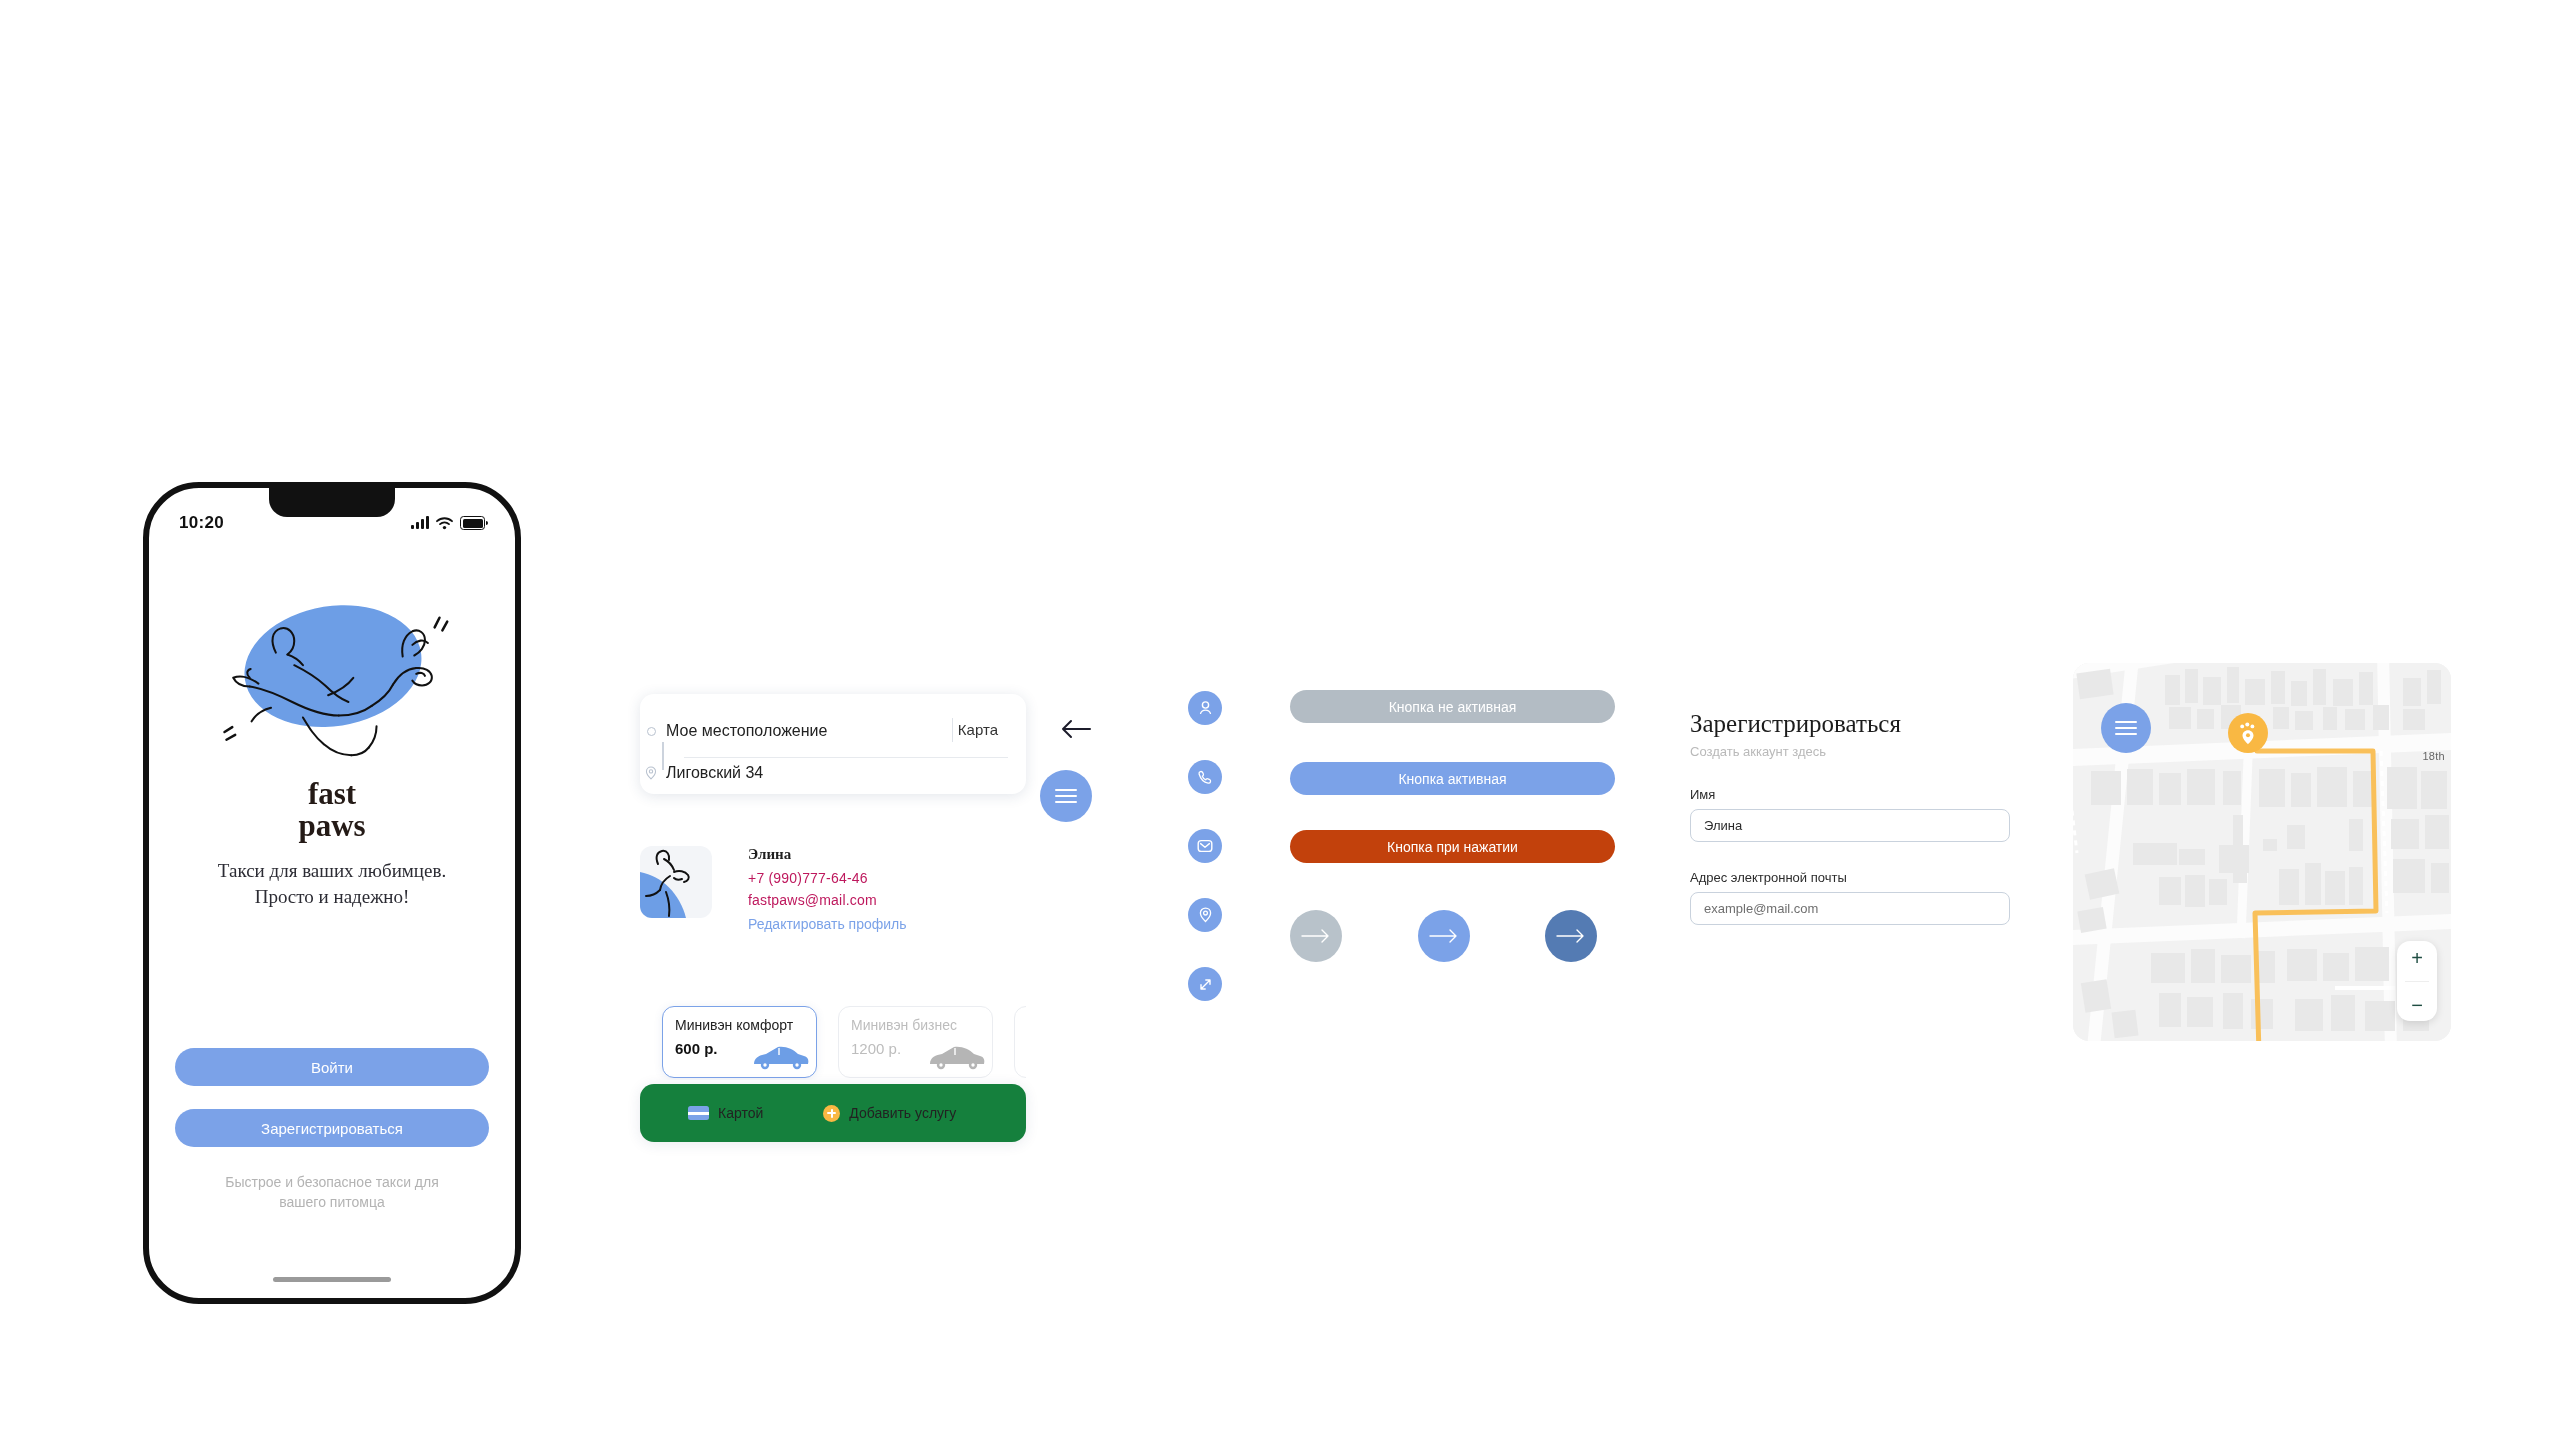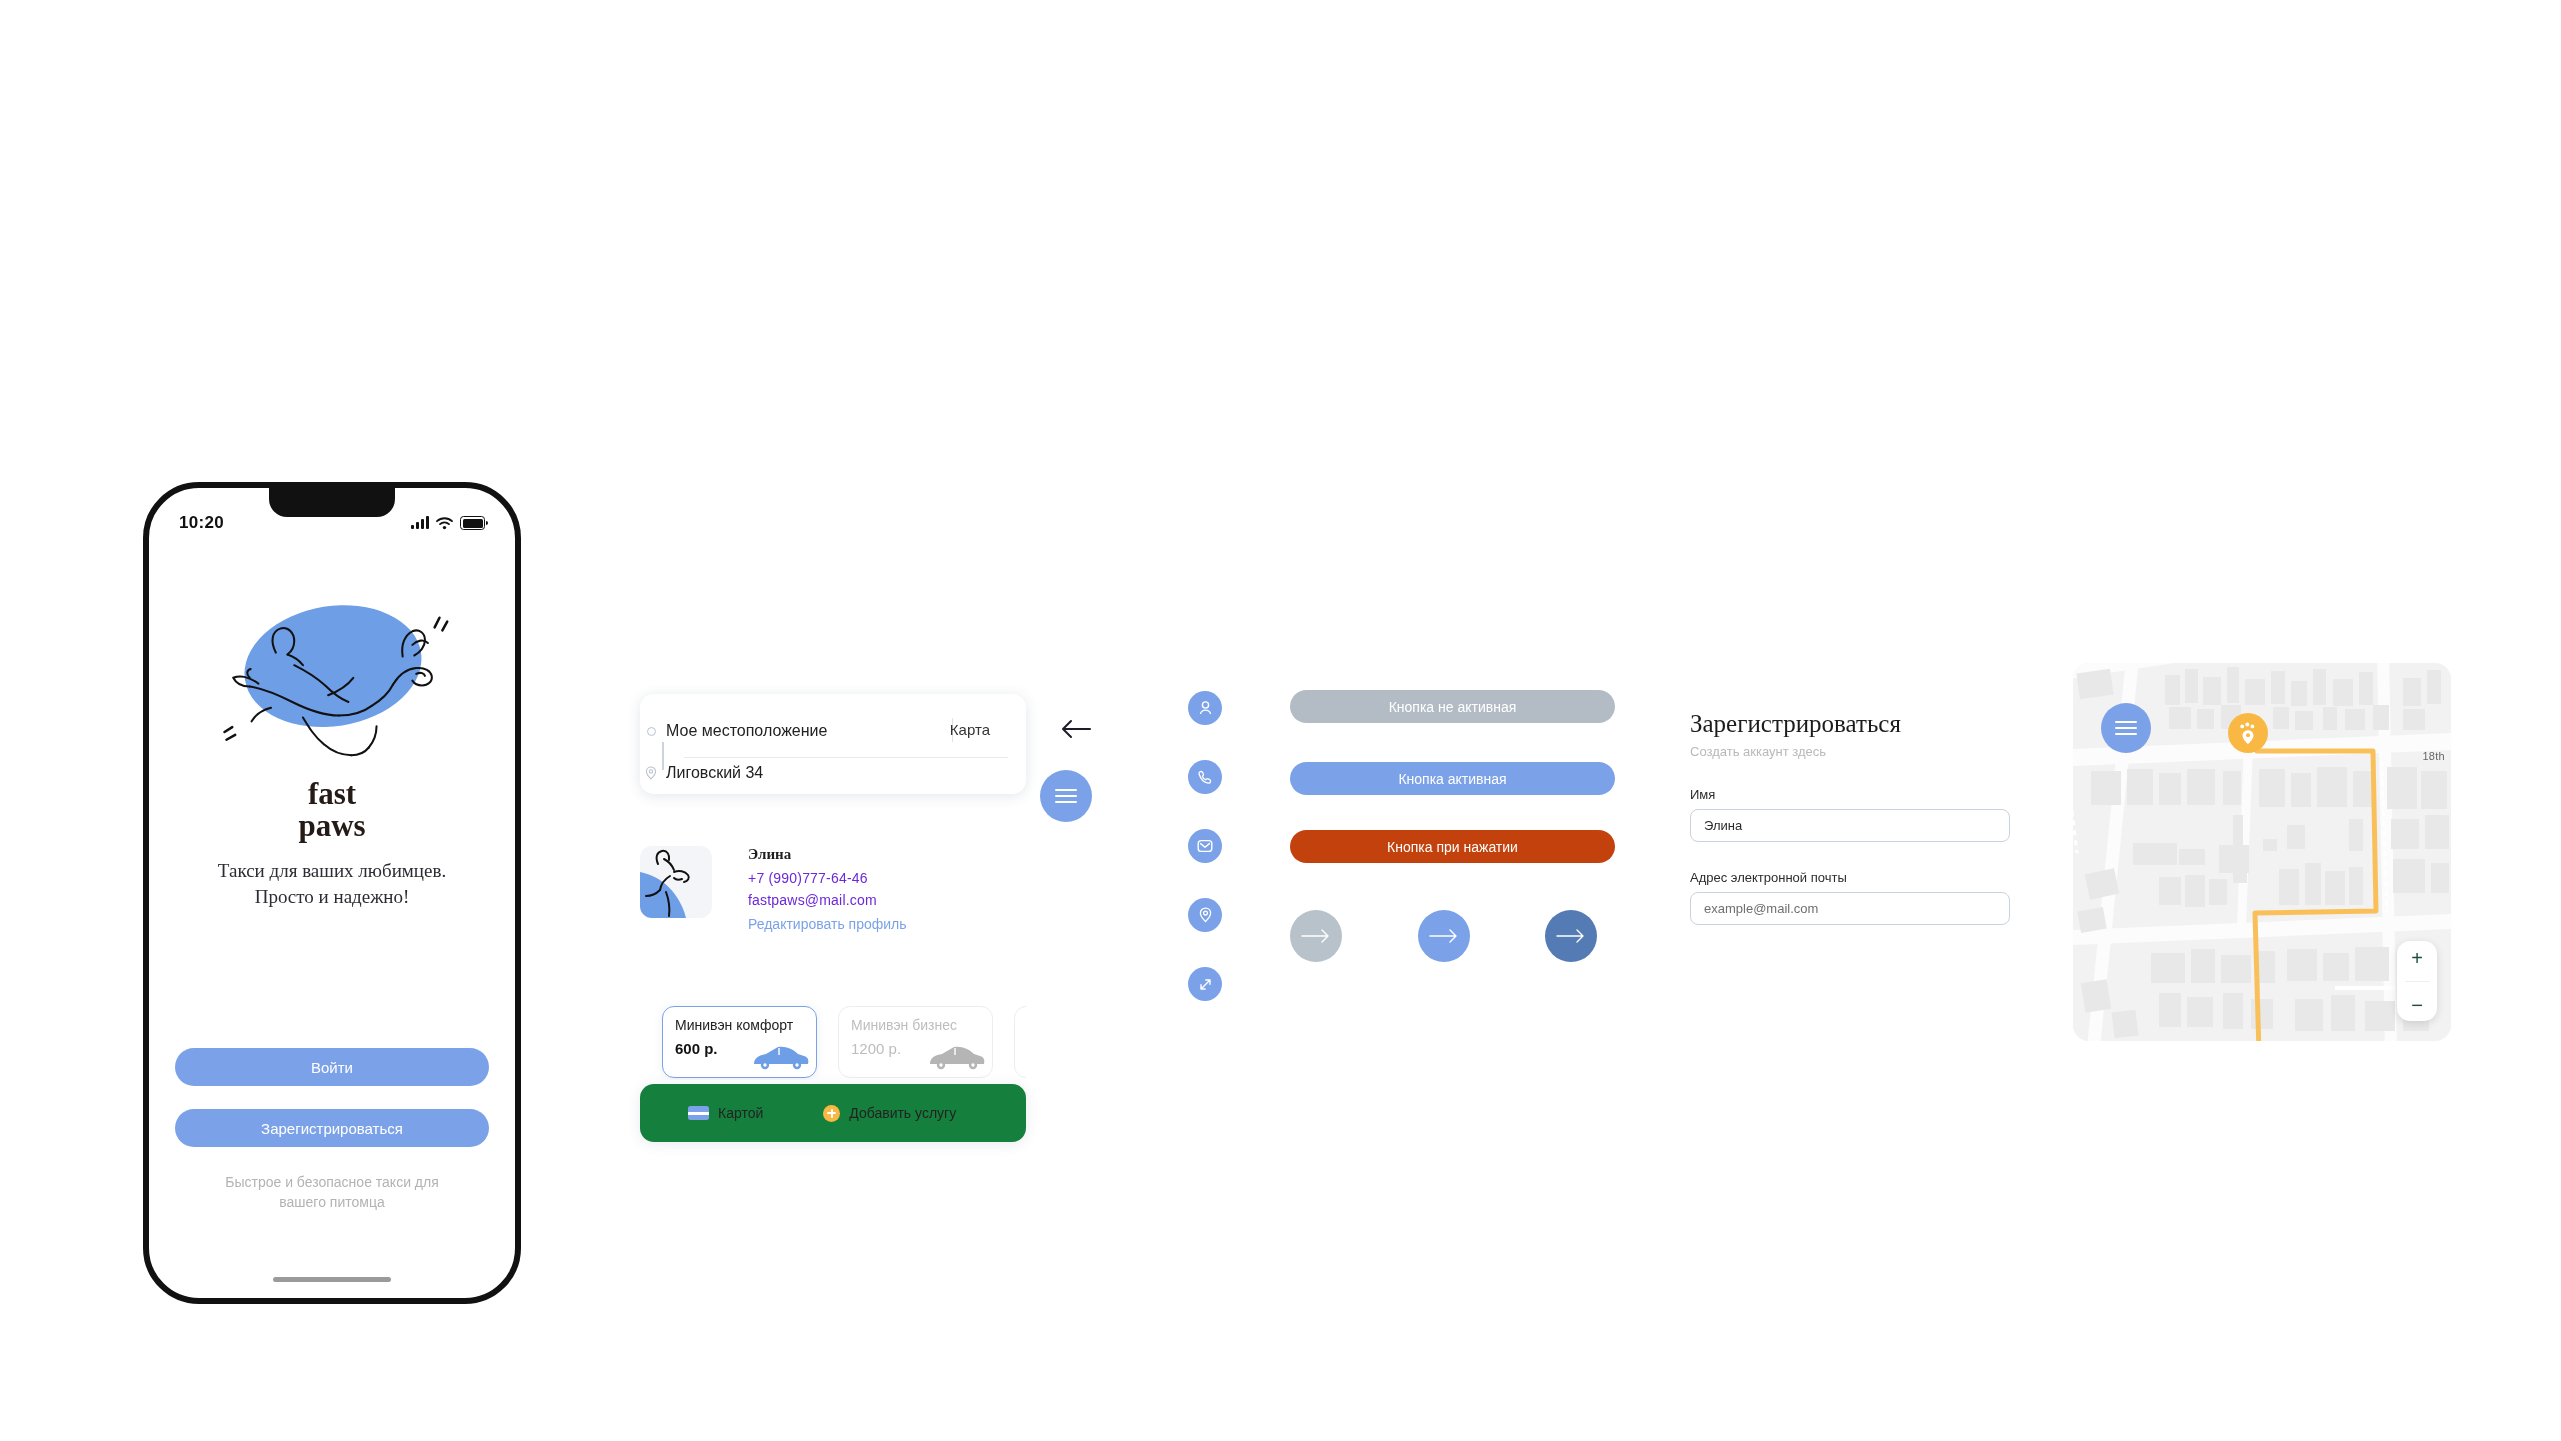--- a/index.html
+++ b/index.html
@@ -45,28 +45,28 @@
   
   #route-card{position:absolute;left:640px;top:694px;width:386px;height:100px;background:#fff;
     border-radius:14px;box-shadow:0 2px 14px rgba(40,60,100,.13);}
   .route-row{position:absolute;left:26px;right:18px;display:flex;align-items:center;height:34px;}
   .route-row .txt{font-size:16px;color:#222;}
   .route-dot{position:absolute;left:-19px;width:9px;height:9px;border:1.5px solid #b9c2cf;border-radius:50%;box-sizing:border-box;}
   .route-pin{position:absolute;left:-22px;width:14px;height:14px;}
   .route-line{position:absolute;left:22px;top:48px;width:1.5px;height:28px;background:#ccd3dd;}
   .route-divider{position:absolute;left:44px;right:18px;top:63px;height:1px;background:#e7eaee;}
   .route-vdiv{position:absolute;right:73px;top:24px;width:1px;height:24px;background:#dfe3e9;}
-  #map-link{position:absolute;right:36px;top:27px;font-size:15px;color:#333;}
+  #map-link{position:absolute;right:28px;top:27px;font-size:15px;color:#333;}
 
   #profile{position:absolute;left:640px;top:846px;width:386px;height:110px;}
   #avatar{position:absolute;left:0;top:0;width:72px;height:72px;border-radius:12px;
     background:#f3f5f8;overflow:hidden;}
   .prof-txt{position:absolute;left:108px;top:0;}
   .prof-name{font-family:"Liberation Serif",serif;font-weight:700;font-size:15px;color:#1f1f1f;margin-bottom:7px;}
-  .prof-line{font-size:14px;color:#6d28d9;margin-bottom:6px;letter-spacing:.2px;}
+  .prof-line{font-size:14px;color:#be185d;margin-bottom:6px;letter-spacing:.2px;}
   .prof-edit{font-size:14px;color:#7ba2e8;margin-top:8px;}
 
   #tariffs{position:absolute;left:640px;top:1000px;width:386px;height:80px;overflow:hidden;}
   .tariff{position:absolute;top:6px;width:155px;height:72px;border-radius:12px;
     background:#fff;border:1px solid #ebedf1;box-sizing:border-box;}
   .tariff.sel{border:1.5px solid #7ba2e8;box-shadow:0 1px 8px rgba(60,90,150,.10);}
   .tariff .t-name{position:absolute;left:12px;top:10px;font-size:14px;color:#222;}
   .tariff .t-price{position:absolute;left:12px;top:33px;font-size:15px;font-weight:700;color:#111;}
   .tariff.dim .t-name,.tariff.dim .t-price{color:#bdbdbd;font-weight:400;}
   .tariff svg{position:absolute;right:6px;bottom:6px;}

